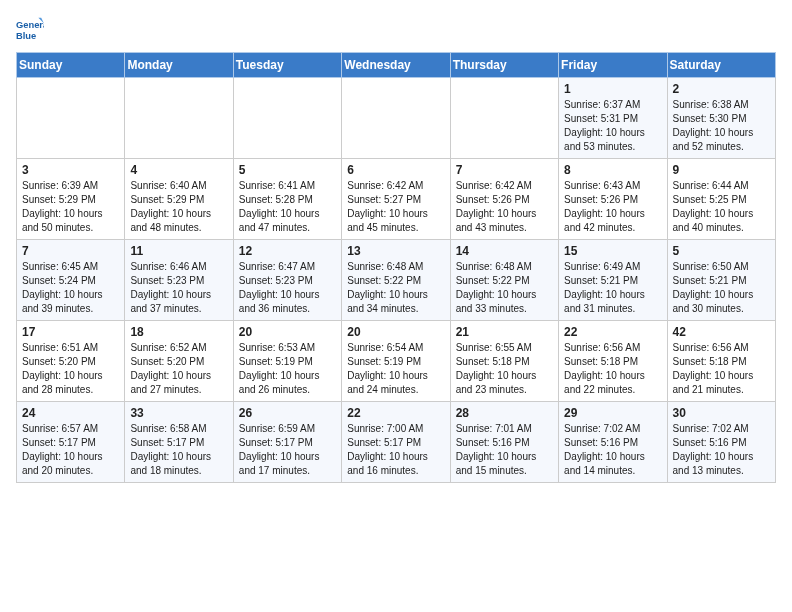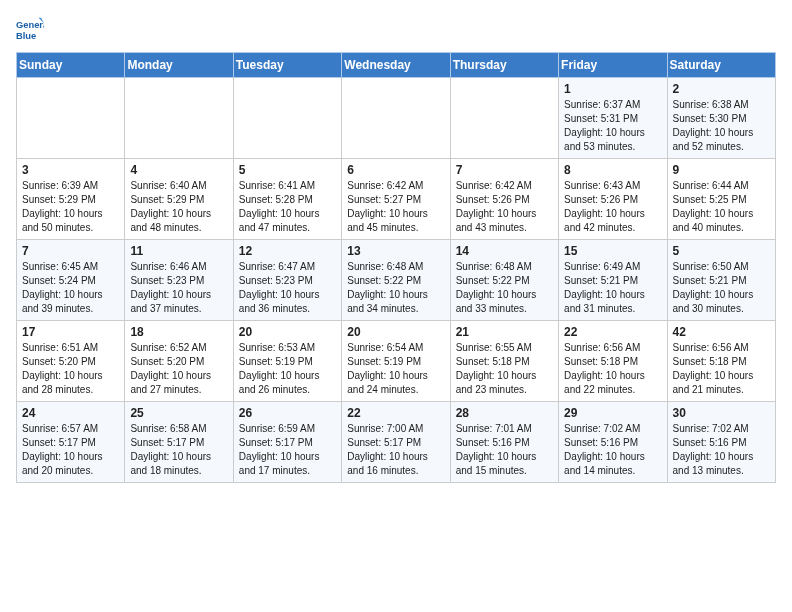--- a/index.html
+++ b/index.html
@@ -215,21 +215,21 @@
           <div class="day-num">42</div>
           <div class="day-info">Sunrise: 6:56 AM<br>Sunset: 5:18 PM<br>Daylight: 10 hours and 21 minutes.</div>
         </td>
       </tr>
       <tr>
         <td>
           <div class="day-num">24</div>
           <div class="day-info">Sunrise: 6:57 AM<br>Sunset: 5:17 PM<br>Daylight: 10 hours and 20 minutes.</div>
         </td>
         <td>
-          <div class="day-num">25</div>
+          <div class="day-num">33</div>
           <div class="day-info">Sunrise: 6:58 AM<br>Sunset: 5:17 PM<br>Daylight: 10 hours and 18 minutes.</div>
         </td>
         <td>
           <div class="day-num">26</div>
           <div class="day-info">Sunrise: 6:59 AM<br>Sunset: 5:17 PM<br>Daylight: 10 hours and 17 minutes.</div>
         </td>
         <td>
           <div class="day-num">22</div>
           <div class="day-info">Sunrise: 7:00 AM<br>Sunset: 5:17 PM<br>Daylight: 10 hours and 16 minutes.</div>
         </td>

